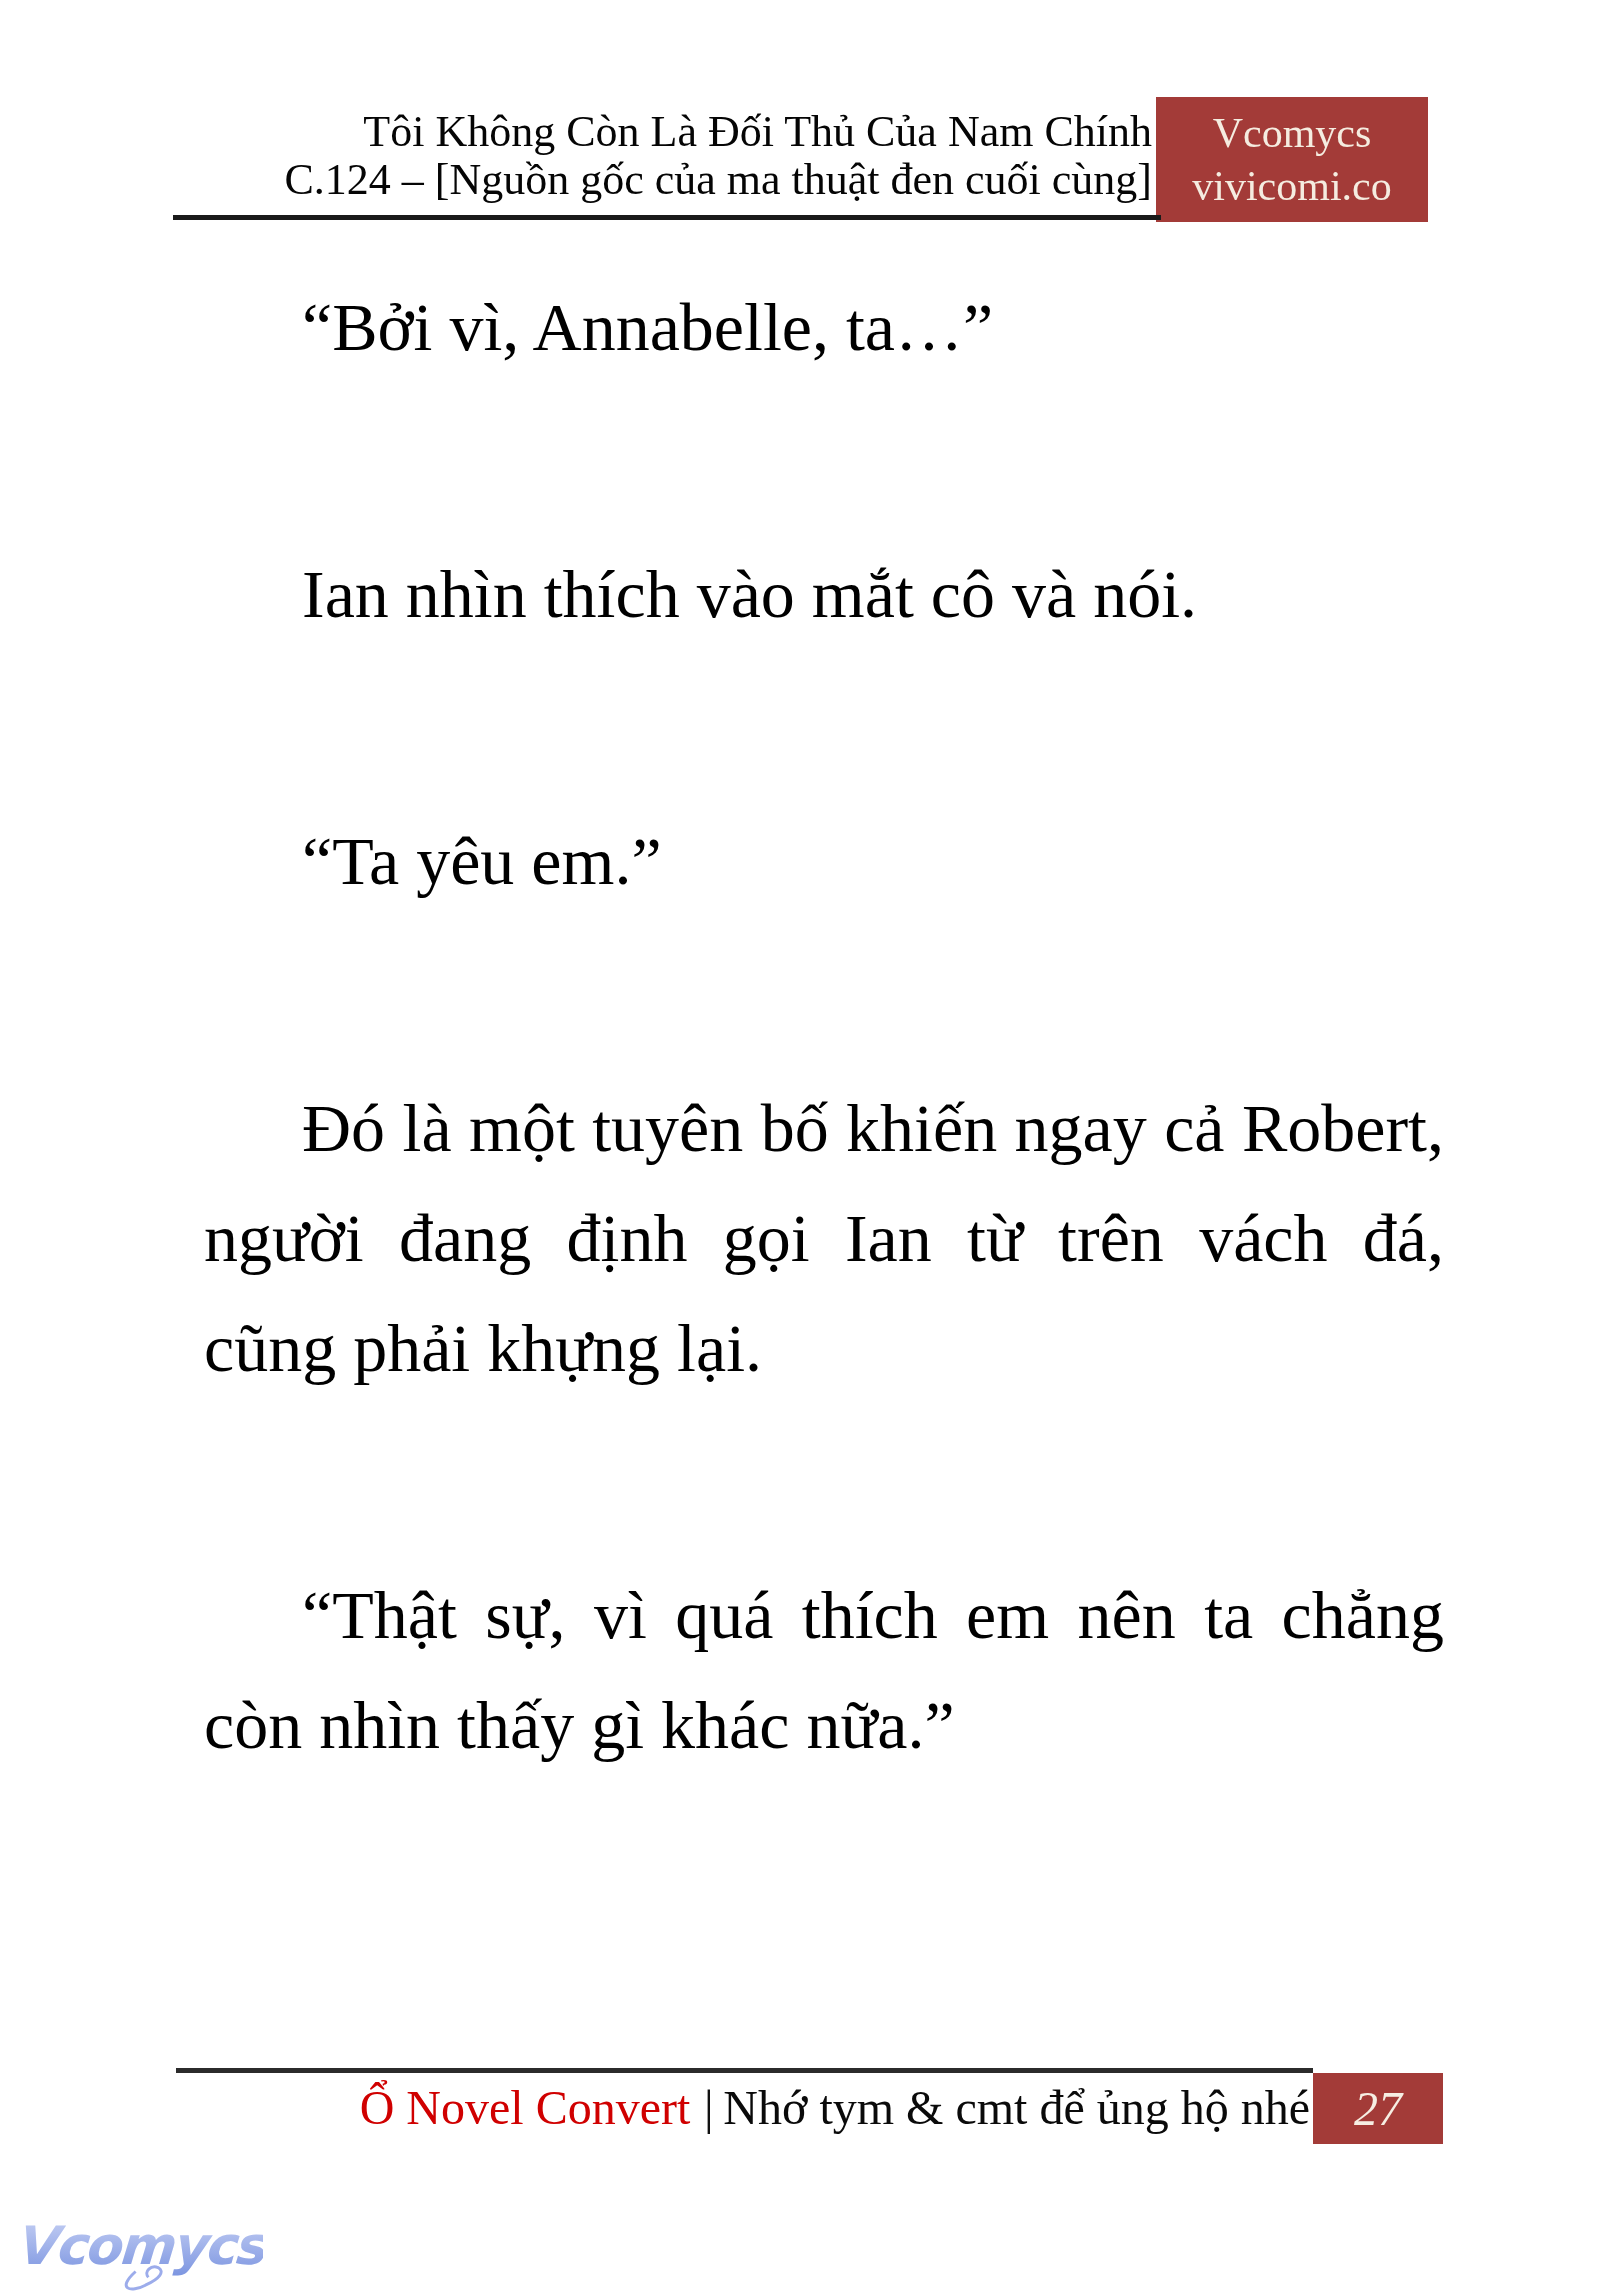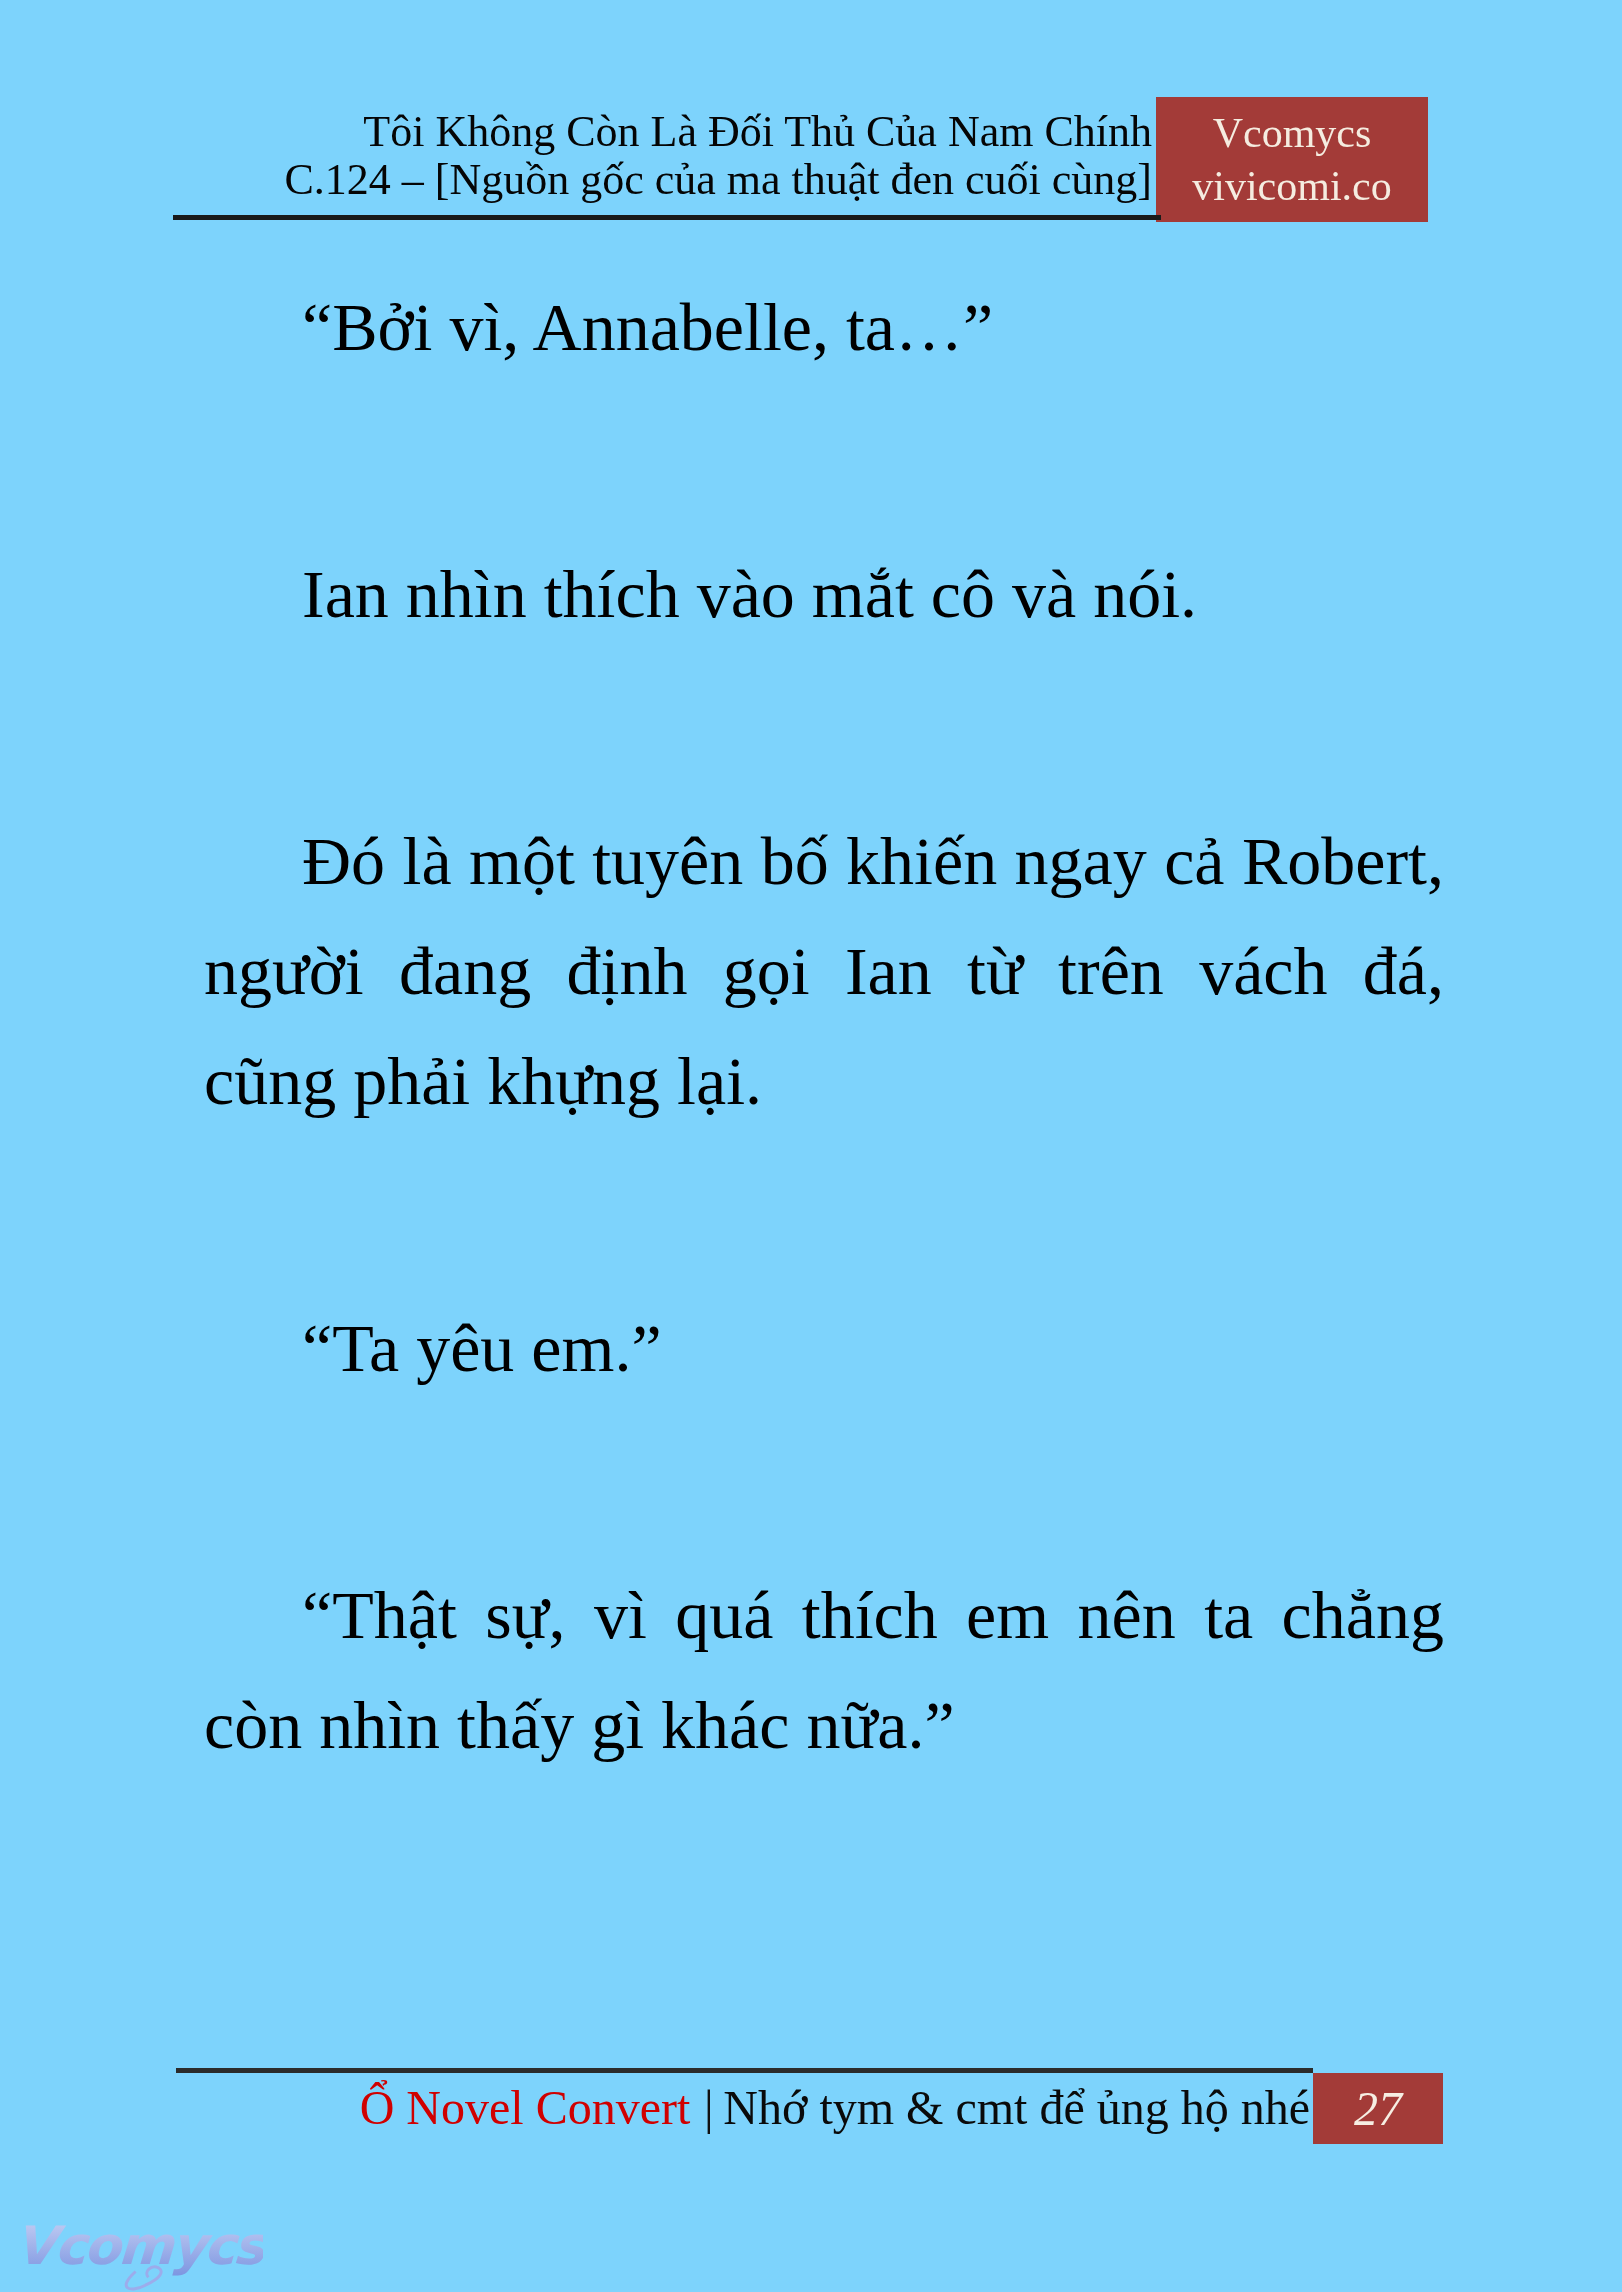--- a/index.html
+++ b/index.html
@@ -1,19 +1,19 @@
 <!DOCTYPE html>
 <html><head>
 <meta charset="utf-8">
 <style>
   html,body { margin:0; padding:0; background:#e8e8e8; }
   .page {
     position:relative;
     width:1622px; height:2293px;
-    background:#7dd3fc;
+    background:#ffffff;
     margin:0 auto;
     overflow:hidden;
     font-family:"Liberation Serif","DejaVu Serif",serif;
     color:#000;
   }
 
   
   .header-titles {
     position:absolute;
     top:108px; right:470px;
@@ -103,22 +103,22 @@
   <div class="brand-box">
     <div>Vcomycs</div>
     <div>vivicomi.co</div>
   </div>
 
   <div class="header-rule"></div>
 
   <main class="body-text">
     <p>“Bởi vì, Annabelle, ta…”</p>
     <p>Ian nhìn thích vào mắt cô và nói.</p>
+    <p>“Ta yêu em.”</p>
     <p>Đó là một tuyên bố khiến ngay cả Robert, người đang định gọi Ian từ trên vách đá, cũng phải khựng lại.</p>
-    <p>“Ta yêu em.”</p>
     <p>“Thật sự, vì quá thích em nên ta chẳng còn nhìn thấy gì khác nữa.”</p>
   </main>
 
   <div class="footer-rule"></div>
 
   <div class="footer-text">
     <span class="credit">Ổ Novel Convert</span><span class="sep">|</span><span class="note">Nhớ tym &amp; cmt để ủng hộ nhé</span>
   </div>
 
   <div class="page-number-box">

